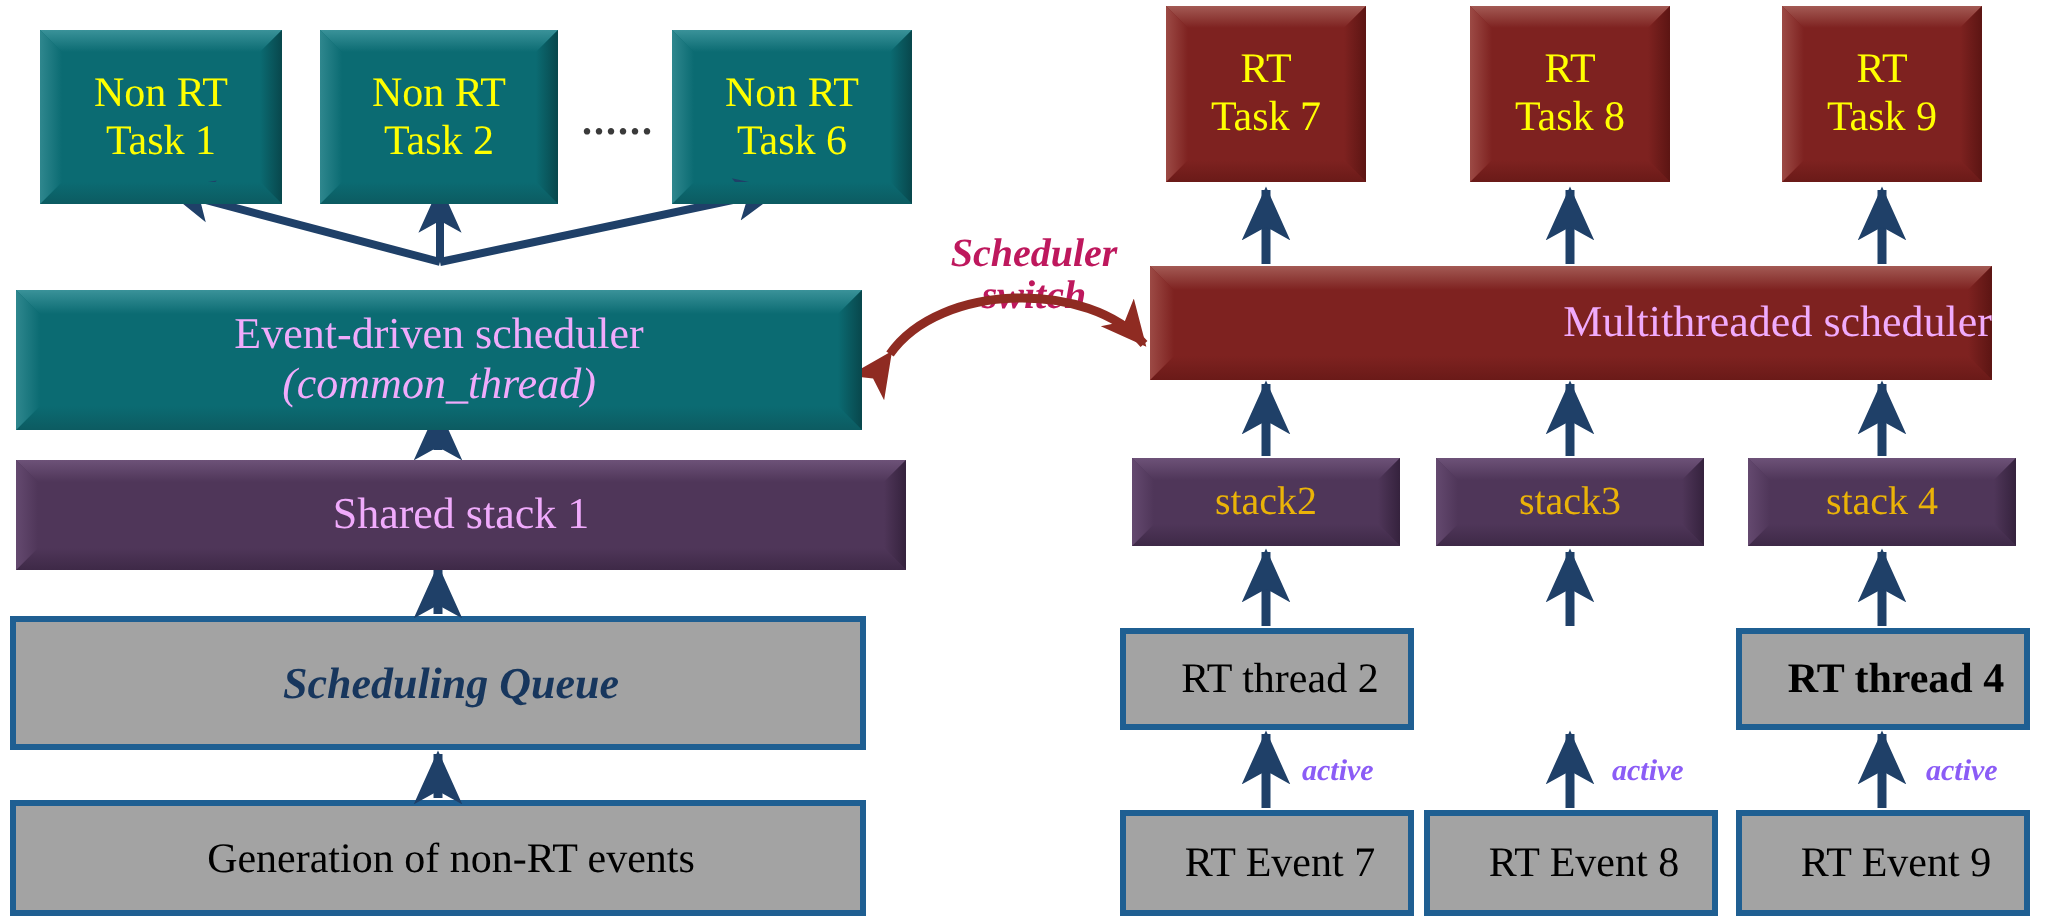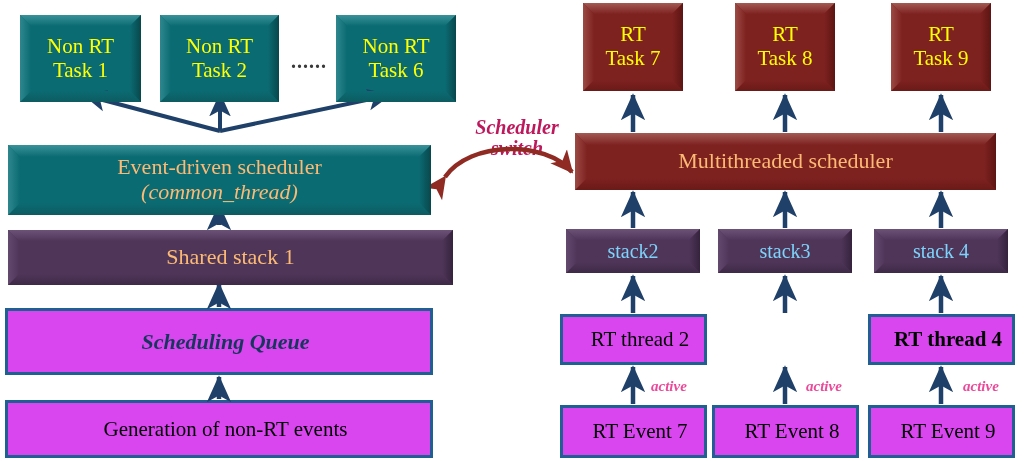--- a/index.html
+++ b/index.html
@@ -69,40 +69,40 @@
   .purple .bv-l{top:0;bottom:0;left:0;width:var(--bv);
     background:linear-gradient(to right,#64496f,#4f3659);
     clip-path:polygon(0 0,100% var(--bv),100% calc(100% - var(--bv)),0 100%);}
   .purple .bv-r{top:0;bottom:0;right:0;width:var(--bv);
     background:linear-gradient(to left,#35223d,#4f3659);
     clip-path:polygon(100% 0,100% 100%,0 calc(100% - var(--bv)),0 var(--bv));}
 
   
   .plain{
     position:absolute;box-sizing:border-box;
-    background:#d946ef;border:3px solid #1f5f92;
+    background:#a3a3a3;border:3px solid #1f5f92;
     display:flex;align-items:center;justify-content:center;
     text-align:center;color:#000000;line-height:1.15;padding-left:13px;
   }
   .task-lbl{color:#ffff00;font-size:21px;}
-  .bar-lbl{color:#fdba74;font-size:22px;}
-  .stack-lbl{color:#7dd3fc;font-size:20px;}
+  .bar-lbl{color:#f0abfc;font-size:22px;}
+  .stack-lbl{color:#eab308;font-size:20px;}
   .ital{font-style:italic;}
   .bolditalic{font-weight:bold;font-style:italic;}
   .ellipsis{
     position:absolute;color:#3a3a3a;font-size:20px;letter-spacing:1px;
     font-family:"Liberation Serif",serif;font-weight:bold;
   }
   .sw-label{
     position:absolute;color:#be185d;font-weight:bold;font-style:italic;
     font-size:20px;text-align:center;line-height:1.05;
     font-family:"Liberation Serif","DejaVu Serif",serif;
   }
   .active-label{
-    position:absolute;color:#ec4899;font-weight:bold;font-style:italic;
+    position:absolute;color:#8b5cf6;font-weight:bold;font-style:italic;
     font-size:15px;font-family:"Liberation Serif","DejaVu Serif",serif;
   }
   svg.ov{position:absolute;left:0;top:0;width:1024px;height:461px;pointer-events:none;}
 </style>
 </head>
 <body>
 
 <div id="stage">
 
   <div class="bevel teal" style="--bv:11px;left:20px;top:3px;width:121px;height:87px;">
@@ -200,21 +200,21 @@
     <span class="bv-t"></span>
       <span class="bv-b"></span>
       <span class="bv-l"></span>
       <span class="bv-r"></span>
     <span class="lbl task-lbl">
       <span>RT</span><br>
       <span>Task 9</span>
     </span>
   </div>
 
-  <div class="bevel maroon" style="--bv:12px;left:575px;top:133px;width:421px;height:57px;">
+  <div class="bevel maroon" style="--bv:12px;left:575px;top:133px;width:421px;height:57px;text-align:right;">
     <span class="bv-t"></span>
       <span class="bv-b"></span>
       <span class="bv-l"></span>
       <span class="bv-r"></span>
     <span class="lbl bar-lbl">Multithreaded  scheduler</span>
   </div>
 
   <div class="bevel purple" style="--bv:11px;left:566px;top:229px;width:134px;height:44px;">
     <span class="bv-t"></span>
       <span class="bv-b"></span>

